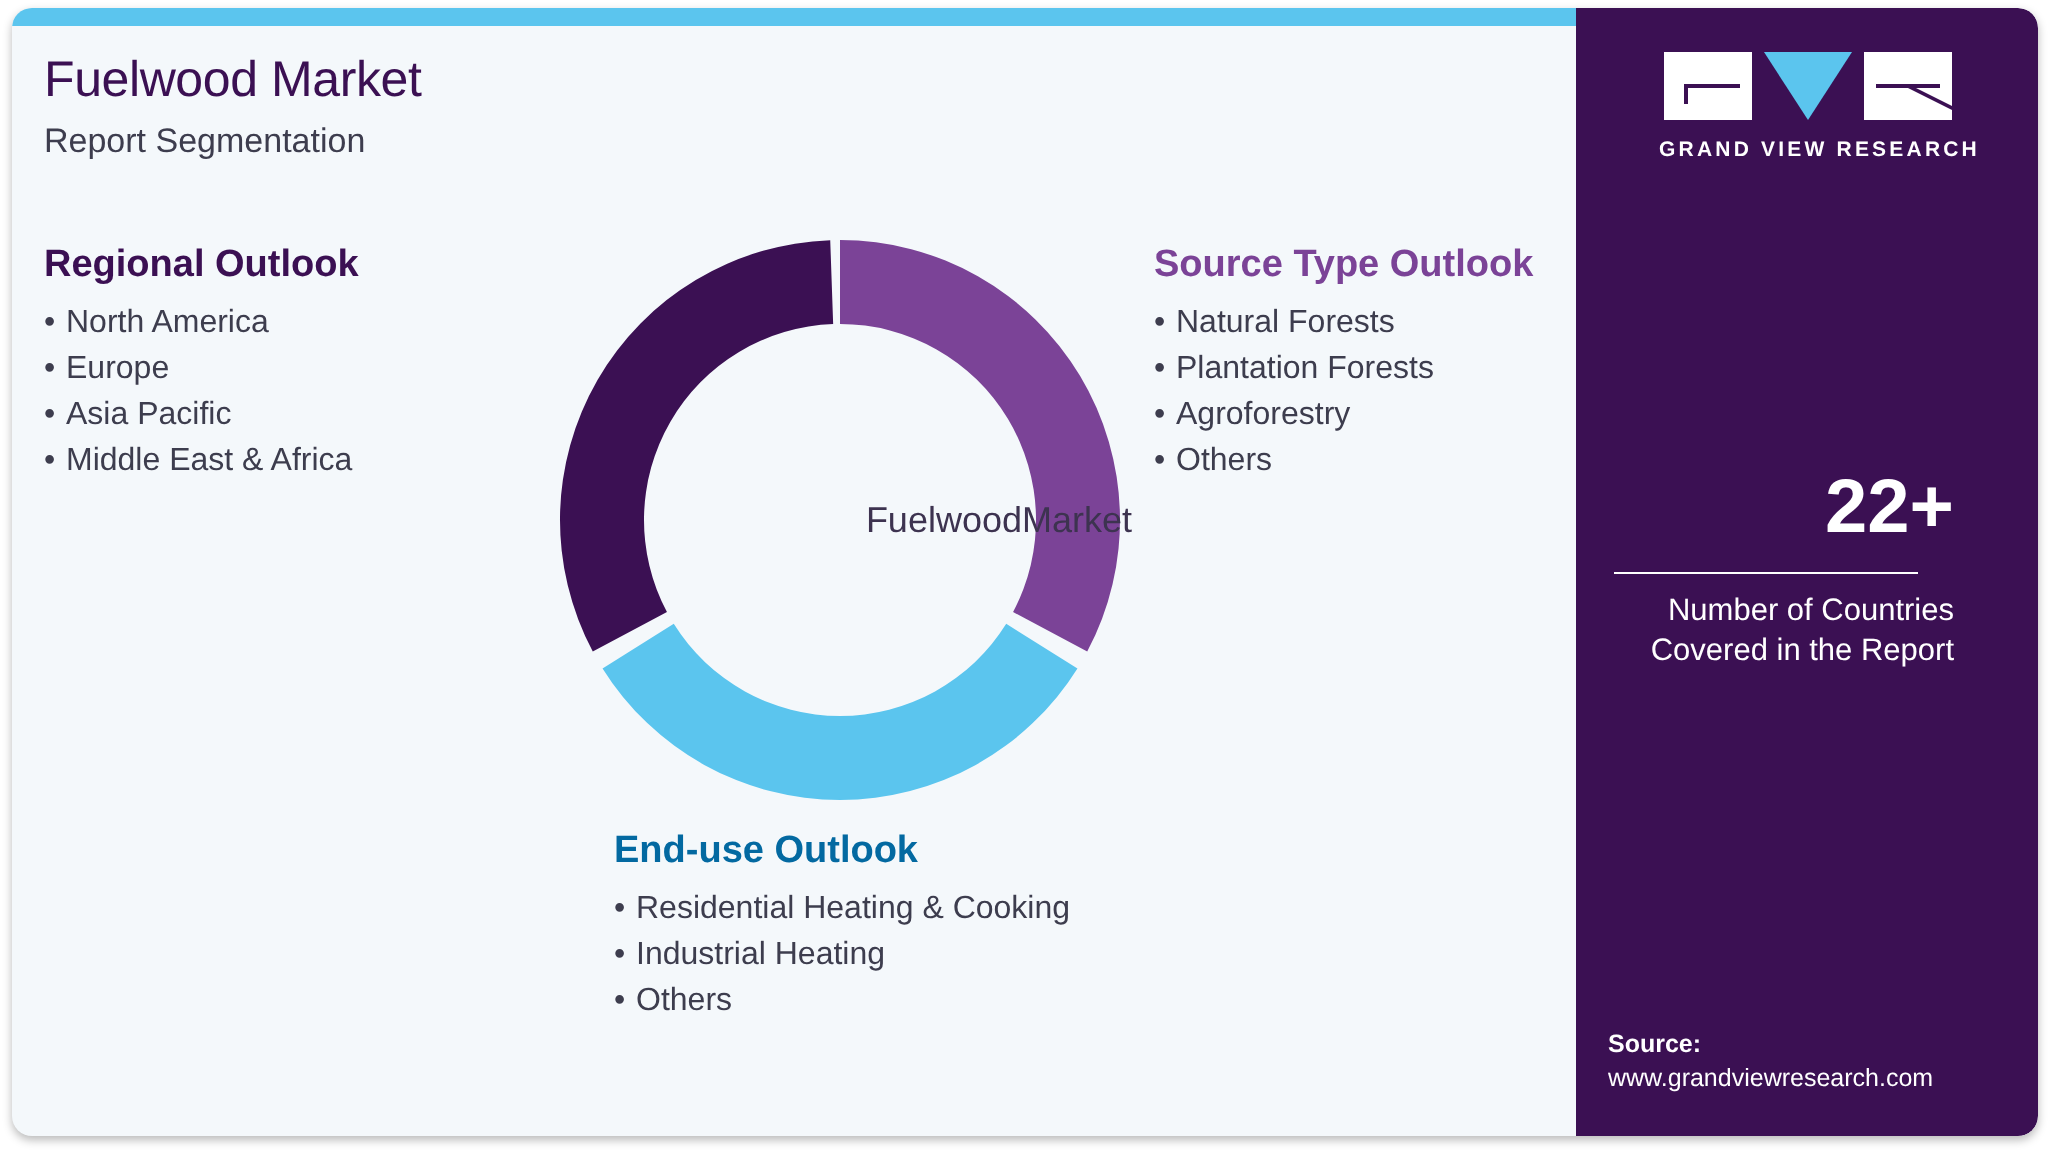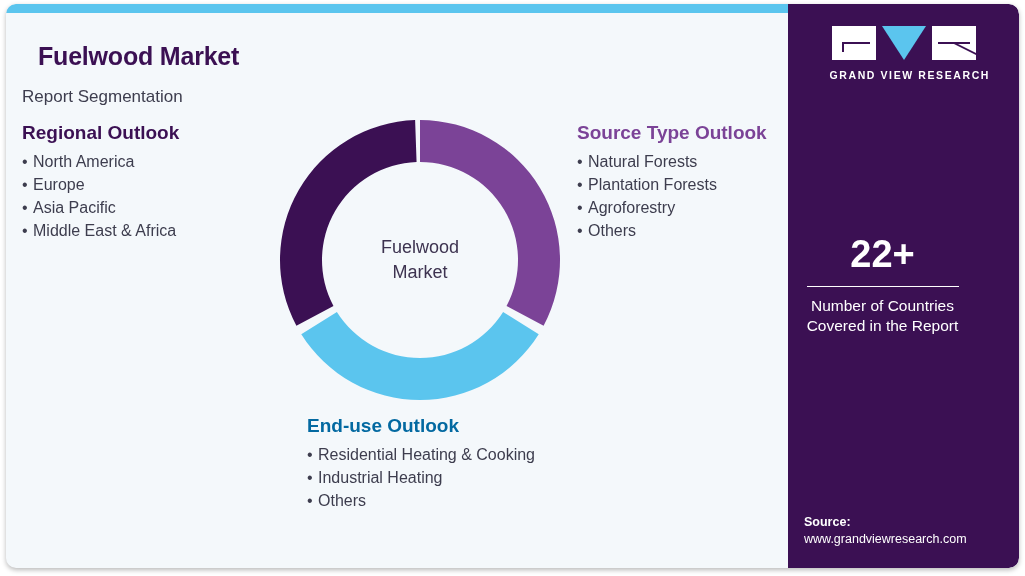--- a/index.html
+++ b/index.html
@@ -45,24 +45,24 @@
   }
 
   
   .header {
     position: absolute;
     left: 16px;
     top: 22px;
   }
   .report-title {
     font-size: 25px;
-    font-weight: bold;
+    font-weight: normal;
     color: #3b1053;
     letter-spacing: -0.2px;
-    margin: 16px;
+    margin: 0;
     line-height: 1.15;
   }
   .report-subtitle {
     font-size: 17px;
     color: #3d3d4e;
     margin: 6px 0 0 0;
     line-height: 1.15;
   }
 
   
@@ -122,23 +122,23 @@
     width: 292px;
     height: 292px;
   }
   .donut-center-text {
     position: absolute;
     left: 0;
     top: 0;
     width: 292px;
     height: 292px;
     display: flex;
-    flex-direction: column;
+    flex-direction: row;
     align-items: center;
-    justify-content: center;
+    justify-content: flex-end;
     pointer-events: none;
   }
   .donut-center-text span {
     font-size: 18px;
     color: #3d3350;
     line-height: 25px;
   }
 
   
   .side-panel {
@@ -183,21 +183,21 @@
     color: #ffffff;
     letter-spacing: 1.6px;
     white-space: nowrap;
   }
 
   .stat-block {
     position: absolute;
     left: 0;
     top: 231px;
     width: 189px;
-    text-align: center;
+    text-align: right;
   }
   .stat-value {
     font-size: 38px;
     font-weight: bold;
     color: #ffffff;
     line-height: 1.05;
   }
   .stat-rule {
     width: 152px;
     height: 1px;

